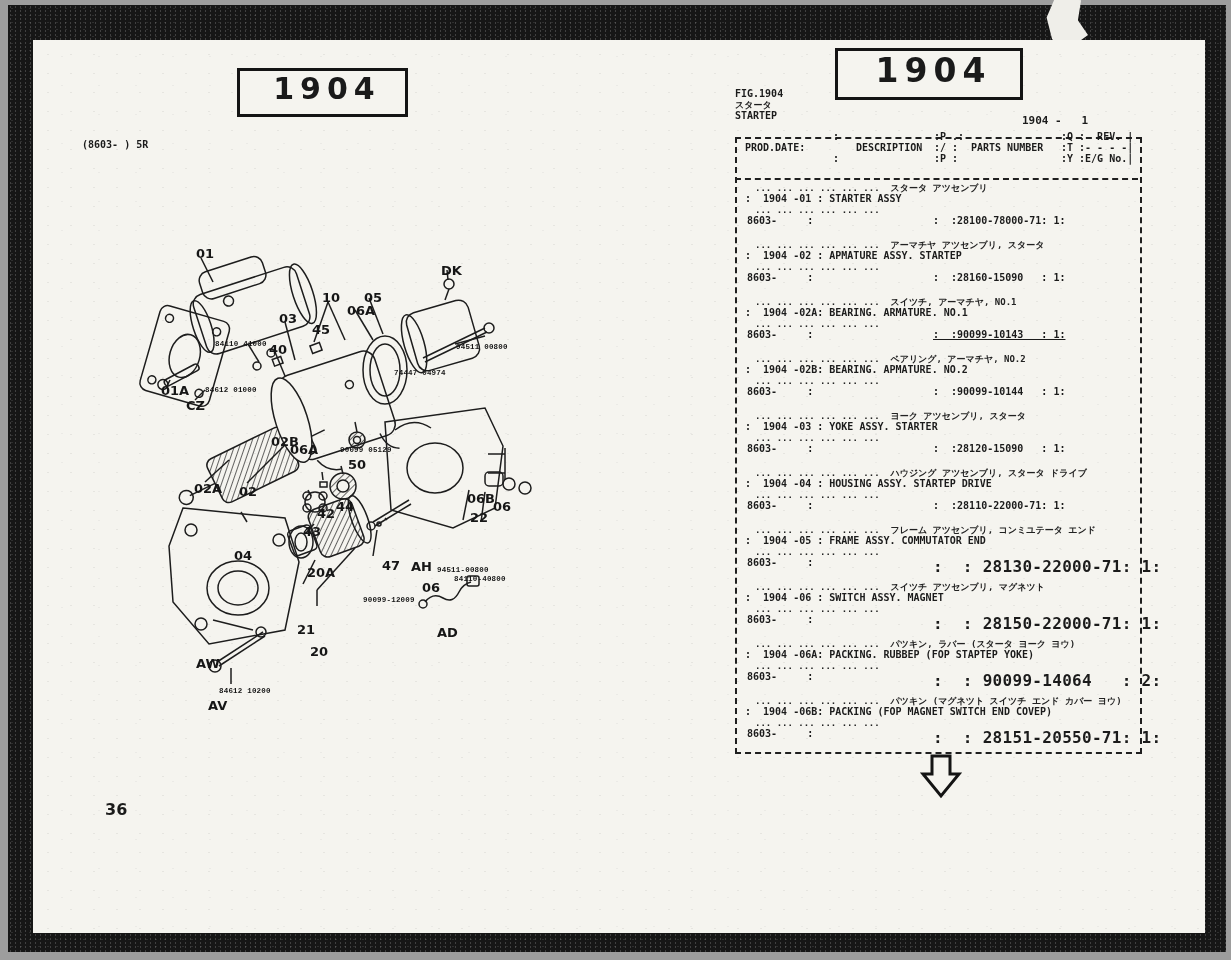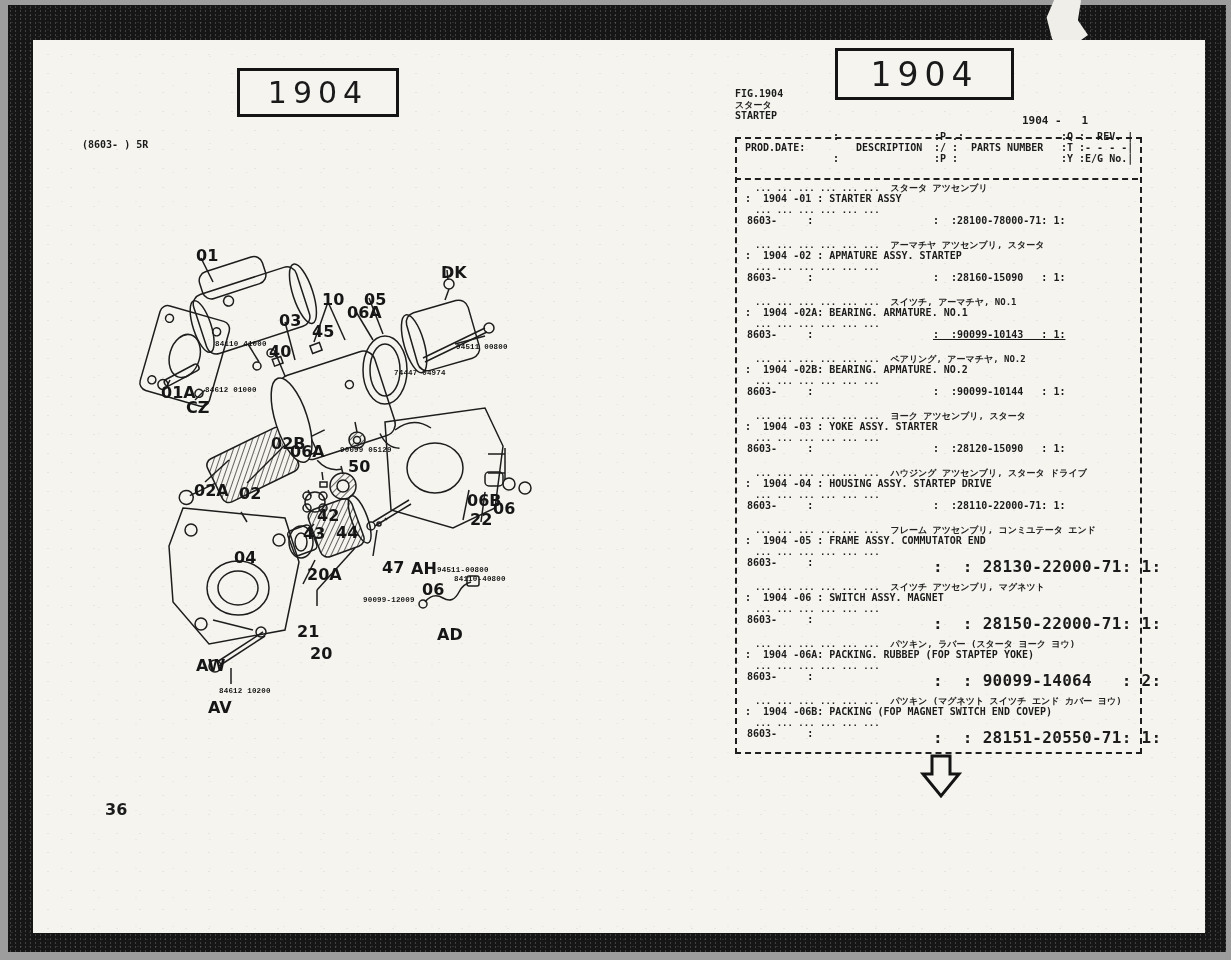--- a/index.html
+++ b/index.html
@@ -21,42 +21,42 @@
   }
   .page{
     position:absolute;left:33px;top:40px;width:1172px;height:893px;
     background-color:#f5f4ef;
     background-image:radial-gradient(#00000010 1px,transparent 1px),radial-gradient(#0000000a 1px,transparent 1px);
     background-size:23px 19px,37px 29px;
     background-position:3px 5px,11px 2px;
   }
   .figbox{
     position:absolute;border:3px solid #141414;background:#f5f4ef;
-    display:flex;align-items:center;justify-content:center;
-    font-family:"DejaVu Sans",sans-serif;font-weight:normal;letter-spacing:6px;color:#1a1a1a;
+    display:flex;justify-content:center;
+    font-family:"DejaVu Sans",sans-serif;font-weight:bold;letter-spacing:6px;color:#1a1a1a;padding-left:9px;
   }
   .figbox.left{left:204px;top:28px;width:156px;height:43px;font-size:30px;}
   .figbox.right{left:802px;top:8px;width:173px;height:46px;font-size:33px;}
   .smallnote{position:absolute;left:49px;top:99px;font-size:10px;font-weight:bold;}
   .pageno{position:absolute;left:72px;top:760px;font-size:16px;font-weight:bold;font-family:"DejaVu Sans",sans-serif;}
   .fighead{position:absolute;font-size:10px;font-weight:bold;white-space:pre;}
   .figref{position:absolute;left:989px;top:74px;font-size:11px;font-weight:bold;white-space:pre;}
   .tbox{
     position:absolute;left:702px;top:97px;width:403px;height:613px;
     border:2px dashed #1f1f1f;
   }
   .tsep{position:absolute;left:702px;top:138px;width:403px;border-top:2px dashed #1f1f1f;}
   .tbot-arrow{position:absolute;left:886px;top:714px;}
   .ht{position:absolute;font-size:10px;font-weight:bold;white-space:pre;}
   .row-jp{position:absolute;font-size:9px;font-weight:bold;white-space:pre;color:#222;}
   .row-line{position:absolute;font-size:10px;font-weight:bold;white-space:pre;}
   .pnbold{font-weight:bold;font-size:16px;letter-spacing:0.3px;}
   .dlabel{
     position:absolute;font-family:"DejaVu Sans",sans-serif;font-weight:bold;
-    font-size:16px;color:#161616;white-space:nowrap;
+    font-size:13px;color:#161616;white-space:nowrap;
   }
   .dlabel.small{font-size:7.5px;letter-spacing:0.2px;font-family:Liberation Mono, monospace;}
 </style>
 </head>
 <body>
 
 <div class="scan-dark"></div>
 <div class="blob"></div>
 
 <div class="page">
@@ -318,21 +318,21 @@
       <div class="dlabel small" style="left: 361px; top: 329px;">74447 04974</div>
       <div class="dlabel" style="left: 128px; top: 343px;">01A</div>
       <div class="dlabel small" style="left: 172px; top: 346px;">84612 01000</div>
       <div class="dlabel" style="left: 153px; top: 358px;">CZ</div>
       <div class="dlabel" style="left: 238px; top: 394px;">02B</div>
       <div class="dlabel" style="left: 257px; top: 402px;">06A</div>
       <div class="dlabel small" style="left: 307px; top: 406px;">90099 05129</div>
       <div class="dlabel" style="left: 315px; top: 417px;">50</div>
       <div class="dlabel" style="left: 161px; top: 441px;">02A</div>
       <div class="dlabel" style="left: 206px; top: 444px;">02</div>
-      <div class="dlabel" style="left: 303px; top: 459px; margin-top: 24px;">44</div>
+      <div class="dlabel" style="left: 303px; top: 459px;">44</div>
       <div class="dlabel" style="left: 284px; top: 466px;">42</div>
       <div class="dlabel" style="left: 270px; top: 484px;">43</div>
       <div class="dlabel" style="left: 434px; top: 451px;">06B</div>
       <div class="dlabel" style="left: 460px; top: 459px;">06</div>
       <div class="dlabel" style="left: 437px; top: 470px;">22</div>
       <div class="dlabel" style="left: 201px; top: 508px;">04</div>
       <div class="dlabel" style="left: 274px; top: 525px;">20A</div>
       <div class="dlabel" style="left: 349px; top: 518px;">47</div>
       <div class="dlabel" style="left: 378px; top: 519px;">AH</div>
       <div class="dlabel small" style="left: 404px; top: 526px;">94511-00800</div>

